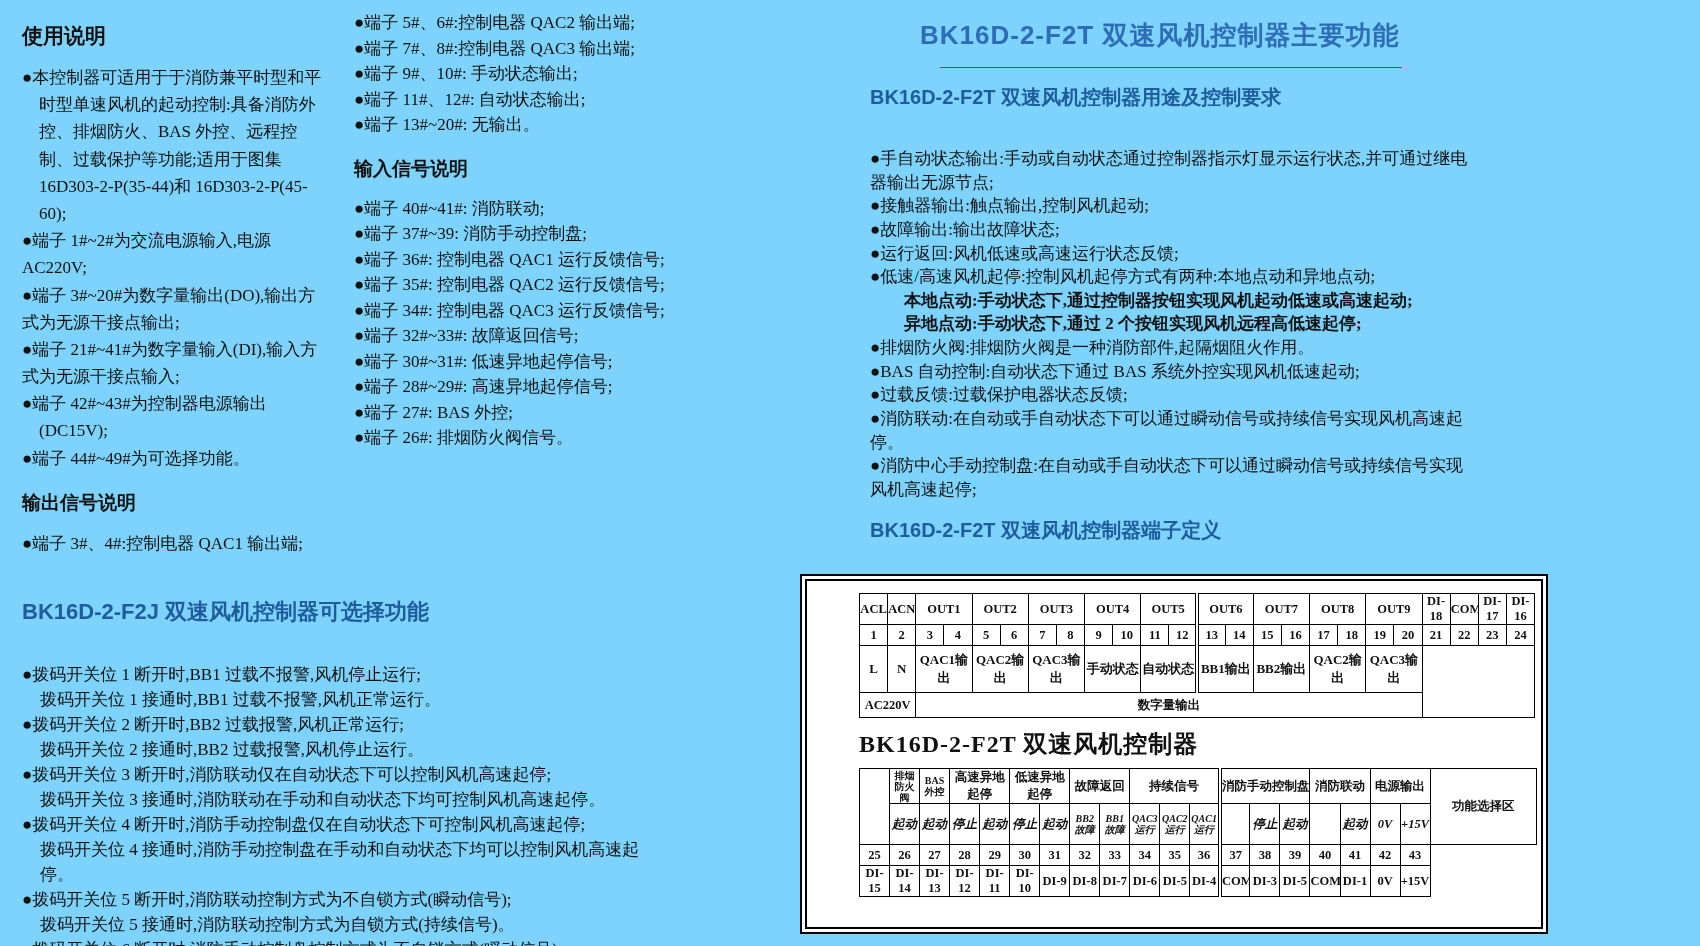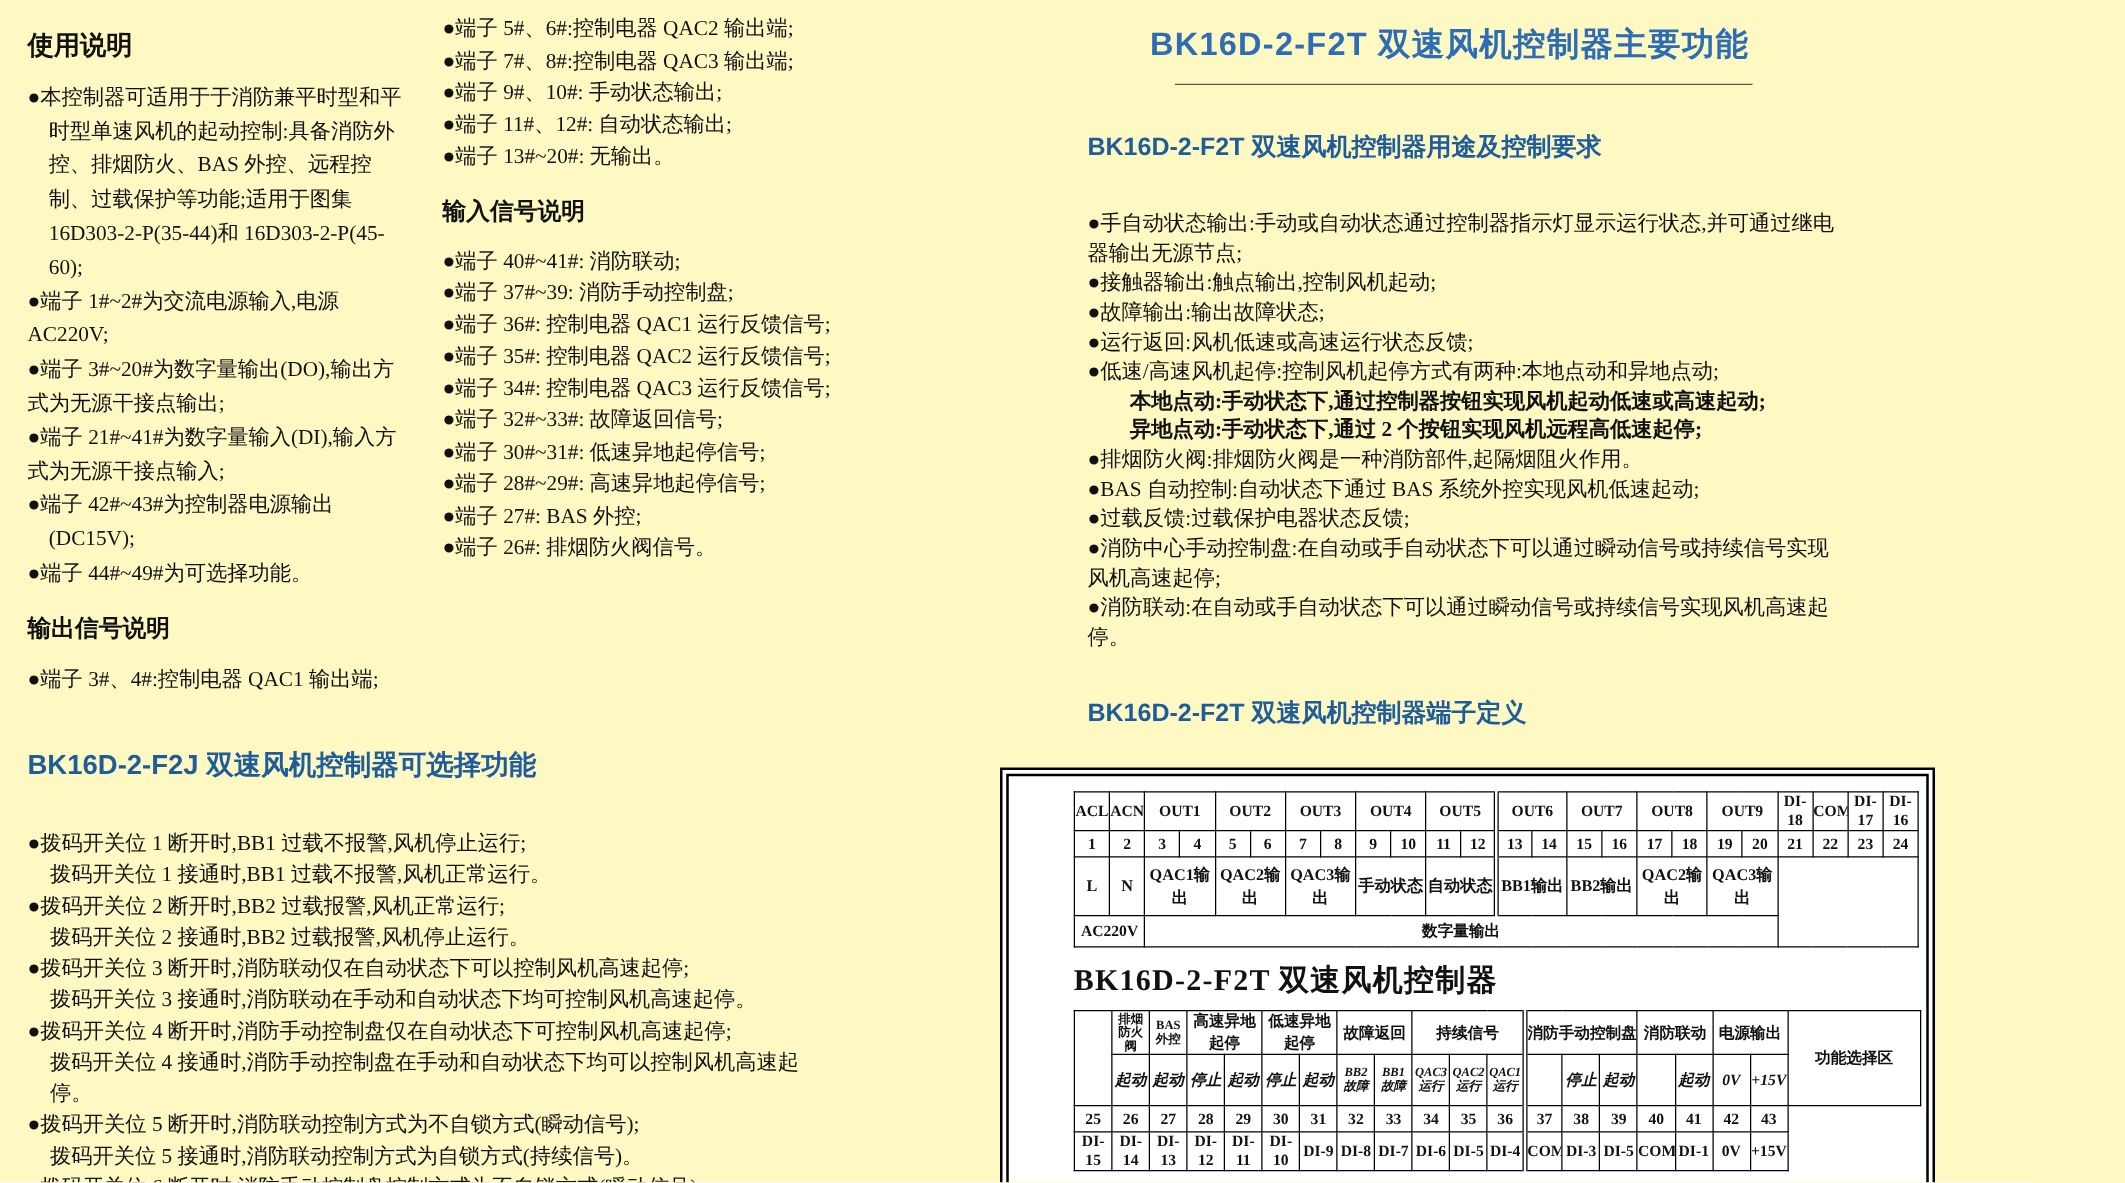--- a/index.html
+++ b/index.html
@@ -1,16 +1,16 @@
 <!DOCTYPE html>
 <html style="--blue: #1e5c9c; --title-blue: #2e6db6;"><head>
 <meta charset="utf-8">
 <style>
   html,body{margin:0;padding:0;background:#fff;}
-  .canvas{position:relative;width:1700px;height:946px;background:#fef9c3;overflow:hidden;
+  .canvas{position:relative;width:1700px;height:946px;background:#7dd3fc;overflow:hidden;
           font-family:"Liberation Serif","DejaVu Serif",serif;color:#111;}
 
   
   .left-page{position:absolute;left:22px;top:10px;width:830px;}
   .cols{display:flex;gap:28px;}
   .col1{width:304px;}
   .col2{width:336px;}
   h2{margin:0;}
   .h-black{font:bold 21px "Liberation Sans","DejaVu Sans",sans-serif;margin:12px 0 14px 0;}
   .h-black2{font:bold 19px "Liberation Sans","DejaVu Sans",sans-serif;margin:18px 0 14px 0;}
@@ -21,21 +21,21 @@
   .opt-heading{margin:40px 0 0 0;}
   .opt-list{margin-top:36px;width:640px;}
   .opt-list .line{line-height:1.47;}
   .ind{padding-left:18px;}
 
   
   .right-page{position:absolute;left:862px;top:10px;width:838px;}
   .main-title{font:bold 26px "Liberation Sans","DejaVu Sans",sans-serif;color:var(--title-blue,#2e6db6);
               width:560px;margin:8px 0 0 58px;text-align:left;letter-spacing:1px;}
   .title-rule{width:462px;margin:14px 0 0 78px;border-bottom:1.5px solid #555;}
-  .s-heading{font:bold 20px "Liberation Sans","DejaVu Sans",sans-serif;color:var(--blue,#1e5c9c);margin:36px 0 0 8px;}
+  .s-heading{font:bold 20px "Liberation Sans","DejaVu Sans",sans-serif;color:var(--blue,#1e5c9c);margin:16px 0 0 8px;}
   .s1-list{margin:36px 0 0 8px;width:606px;}
   .s1-list .line{line-height:1.39;}
   .s1-list .ind{padding-left:34px;font-weight:bold;}
 
   
   .frame-outer{width:748px;border:2px solid #000;padding:3px;box-sizing:border-box;margin:30px 0 0 -62px;background:#fff;}
   .frame-inner{border:2px solid #000;padding:12px 6px 30px 52px;}
   table{border-collapse:collapse;table-layout:fixed;}
   #top-table{width:676px;}
   #bottom-table{width:678px;margin-top:6px;}
@@ -123,22 +123,22 @@
         <div class="line">●手自动状态输出:手动或自动状态通过控制器指示灯显示运行状态,并可通过继电器输出无源节点;</div>
         <div class="line">●接触器输出:触点输出,控制风机起动;</div>
         <div class="line">●故障输出:输出故障状态;</div>
         <div class="line">●运行返回:风机低速或高速运行状态反馈;</div>
         <div class="line">●低速/高速风机起停:控制风机起停方式有两种:本地点动和异地点动;</div>
         <div class="line ind">本地点动:手动状态下,通过控制器按钮实现风机起动低速或高速起动;</div>
         <div class="line ind">异地点动:手动状态下,通过 2 个按钮实现风机远程高低速起停;</div>
         <div class="line">●排烟防火阀:排烟防火阀是一种消防部件,起隔烟阻火作用。</div>
         <div class="line">●BAS 自动控制:自动状态下通过 BAS 系统外控实现风机低速起动;</div>
         <div class="line">●过载反馈:过载保护电器状态反馈;</div>
+        <div class="line">●消防联动:在自动或手自动状态下可以通过瞬动信号或持续信号实现风机高速起停。</div>
         <div class="line">●消防中心手动控制盘:在自动或手自动状态下可以通过瞬动信号或持续信号实现风机高速起停;</div>
-        <div class="line">●消防联动:在自动或手自动状态下可以通过瞬动信号或持续信号实现风机高速起停。</div>
       </div>
     <h2 class="h-blue s-heading">BK16D-2-F2T 双速风机控制器端子定义</h2>
 
     <div class="frame-outer">
       <div class="frame-inner">
         <table id="top-table">
             <colgroup>
               <col style="width: 28px;">
               <col style="width: 28px;">
               <col style="width: 28px;">

